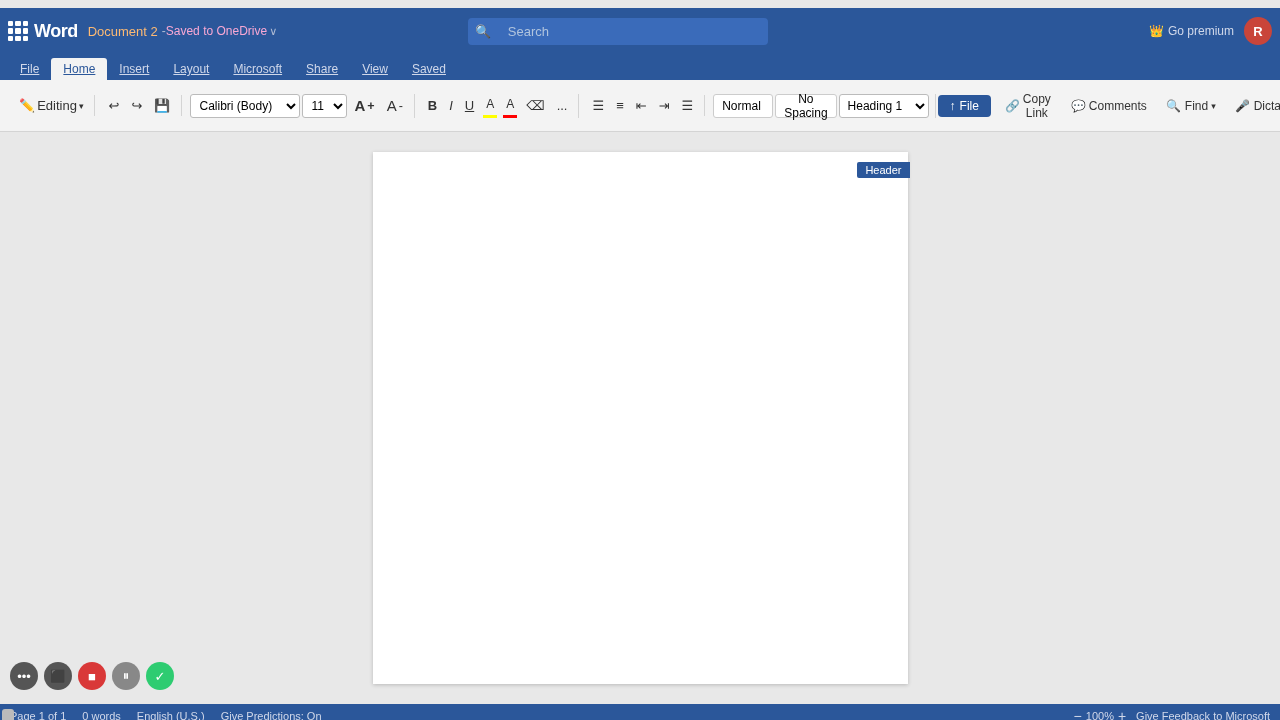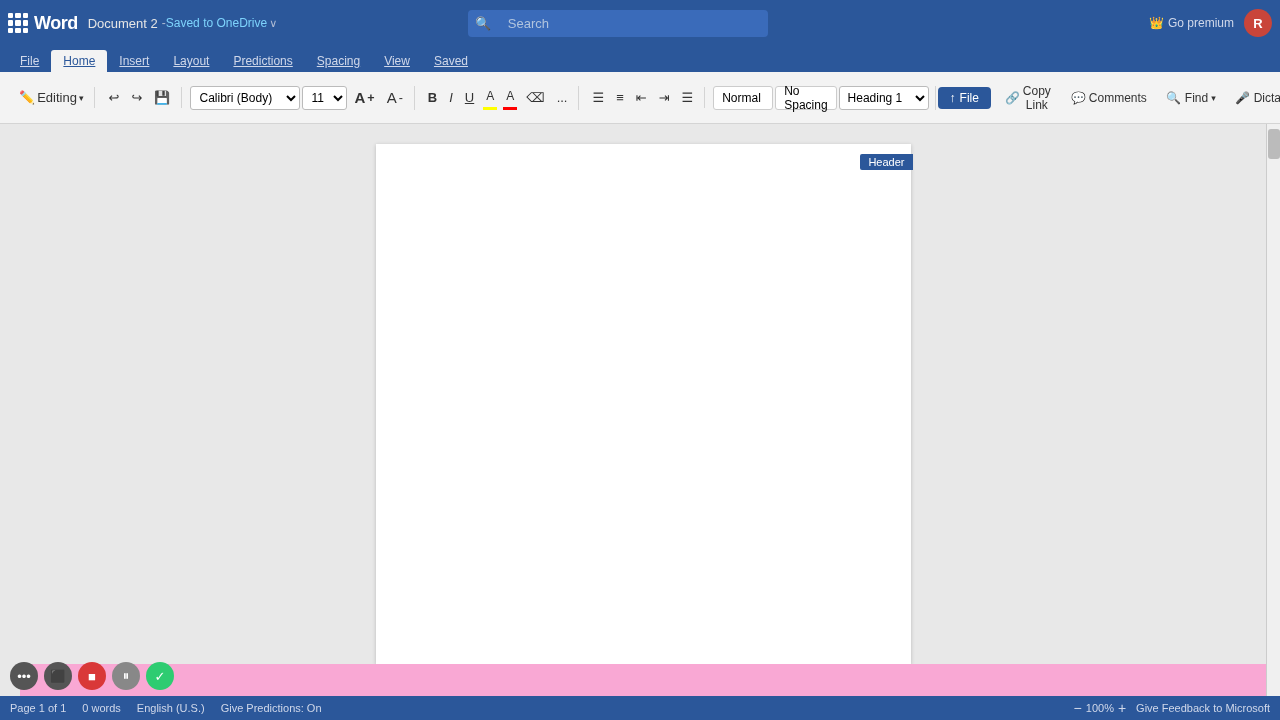--- a/index.html
+++ b/index.html
@@ -6,43 +6,44 @@
     body { font-family: 'Segoe UI', Arial, sans-serif; background: #e8e8e8; width: 1280px; height: 720px; overflow: hidden; font-size: 12px; }
 
     
     #title-bar {
       background: #2b579a;
       height: 46px;
       display: flex;
       align-items: center;
       padding: 0 8px;
       color: white;
+      margin-top: 8px;
     }
     #title-bar .app-icon-area {
       display: flex;
       align-items: center;
       gap: 6px;
       margin-right: 10px;
     }
     #title-bar .waffle-icon {
       width: 20px; height: 20px;
       display: grid; grid-template-columns: 1fr 1fr 1fr; gap: 2px;
       cursor: pointer;
     }
     #title-bar .waffle-icon span {
       background: white; border-radius: 1px;
     }
     #title-bar .word-logo {
       font-size: 18px; font-weight: bold; color: white; letter-spacing: -0.5px;
     }
     #title-bar .doc-title {
-      font-size: 13px; color: #e5e5e5; margin-right: 4px;
+      font-size: 13px; color: #fdba74; margin-right: 4px;
     }
     #title-bar .save-status {
-      font-size: 12px; color: #7dd3fc;
+      font-size: 12px; color: #f9a8d4;
     }
     #title-bar .search-box {
       margin: 0 auto;
       background: #3a6bba;
       border: none;
       border-radius: 4px;
       padding: 6px 12px 6px 40px;
       color: white;
       font-size: 13px;
       width: 300px;
@@ -153,20 +154,21 @@
     }
     .color-swatch {
       height: 3px; width: 14px; margin-top: 1px;
     }
     .style-box {
       border: 1px solid #ccc;
       border-radius: 3px;
       padding: 2px 8px;
       font-size: 12px;
       min-width: 60px;
+      text-align: center;
       cursor: pointer;
       background: white;
       height: 24px;
       display: flex; align-items: center;
     }
     .heading-select {
       border: 1px solid #bbb;
       border-radius: 3px;
       padding: 2px 4px;
       font-size: 12px;
@@ -293,22 +295,22 @@
     </span>
     <div class="user-avatar">R</div>
   </div>
 </div>
 
 <div id="ribbon-tabs">
   <div class="tab">File</div>
   <div class="tab active">Home</div>
   <div class="tab">Insert</div>
   <div class="tab">Layout</div>
-  <div class="tab">Predictions</div>
-  <div class="tab">Spacing</div>
+  <div class="tab">Microsoft</div>
+  <div class="tab">Share</div>
   <div class="tab">View</div>
   <div class="tab">Saved</div>
 </div>
 
 <div id="ribbon">
 
   <div class="ribbon-group">
     <button class="ribbon-btn">
       <span>✏️</span>
       <span>Editing</span>
@@ -385,21 +387,21 @@
     </button>
     <button class="ribbon-right-btn">
       <span>🎤</span>
       <span>Dictate</span>
 
     </button>
 
   </div>
 </div>
 
-<div style="display:flex; height: calc(720px - 46px - 26px - 52px - 24px); background: #f9a8d4;">
+<div style="display:flex; height: calc(720px - 46px - 26px - 52px - 24px); background: #bef264; flex-direction: column;">
 
   <div style="width:20px; background:#e8e8e8;"></div>
 
   <div id="doc-area" style="flex:1; overflow-y:auto; display:flex; justify-content:center; padding: 20px 0; background:#e8e8e8;">
     <div id="page">
 
       <div id="header-label">Header</div>
 
     </div>
   </div>

